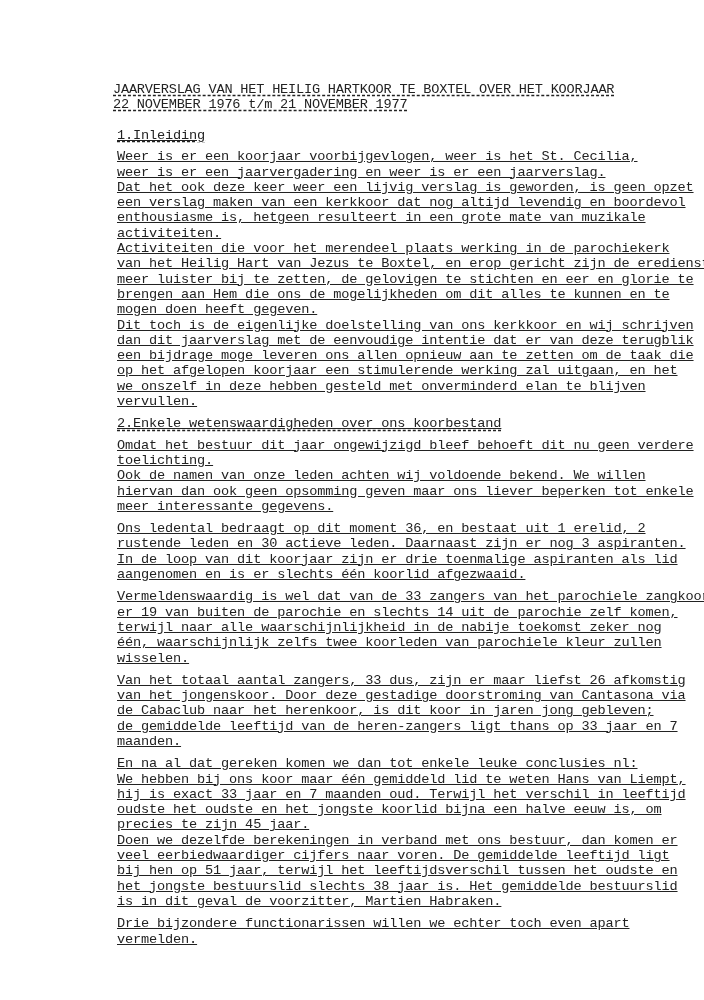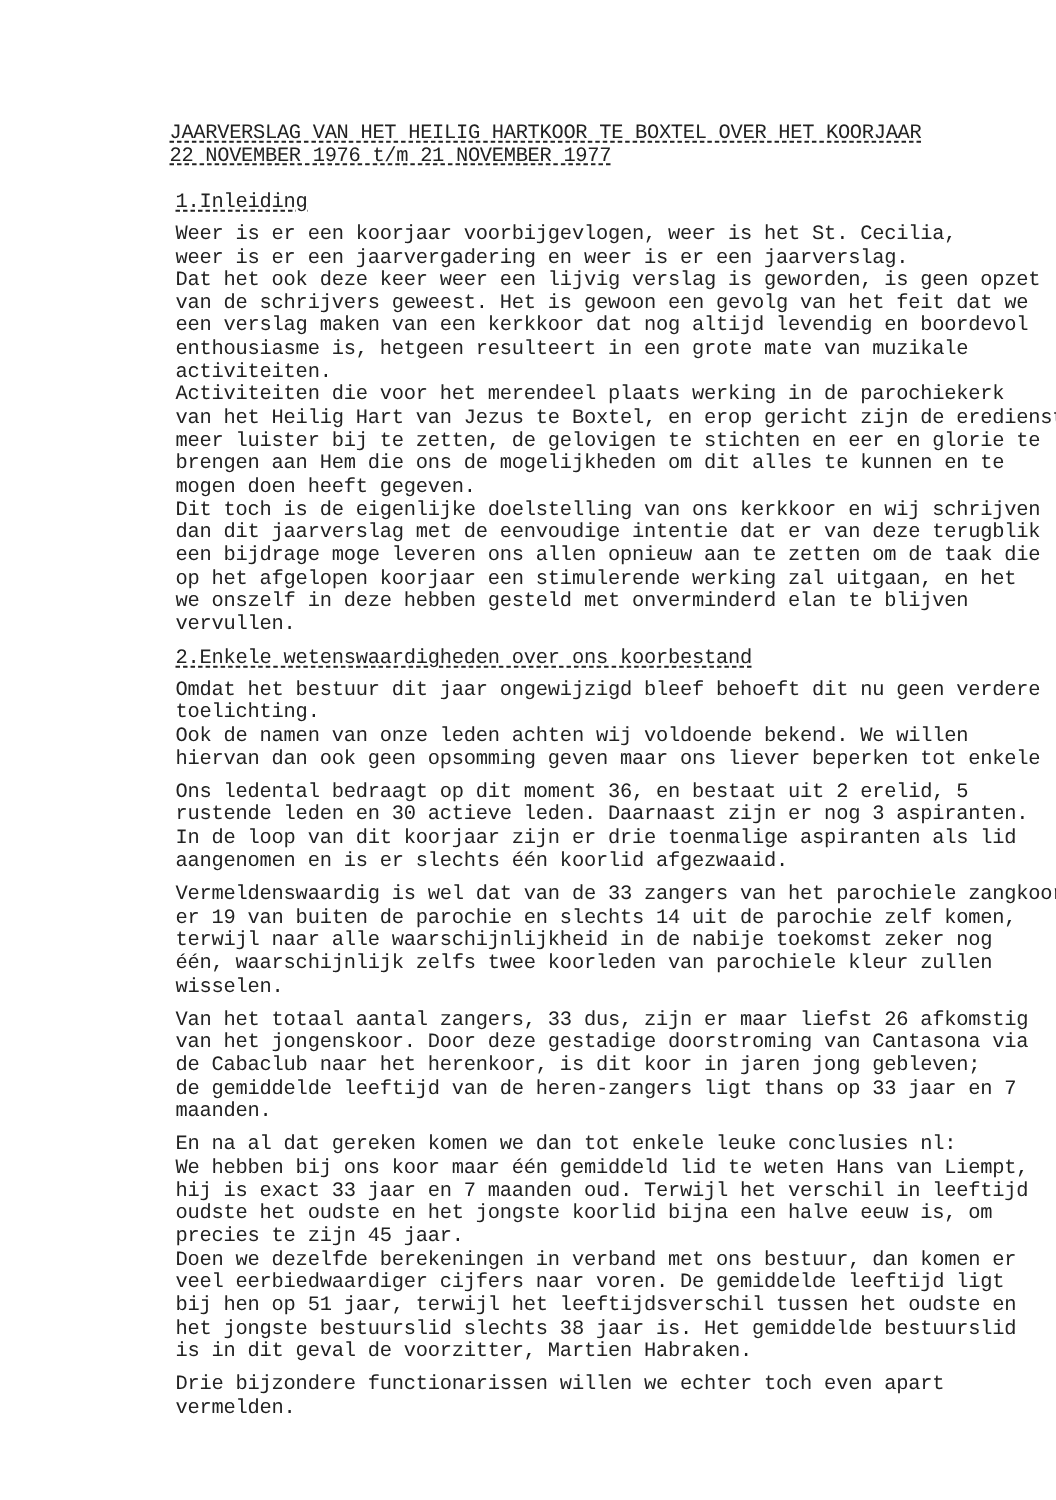--- a/index.html
+++ b/index.html
@@ -12,21 +12,21 @@
     .page { position: relative; width: 704px; height: 790px; }
     .title-block {
       position: absolute; left: 113px; top: 82px;
       font-size: 13.6px; line-height: 15px; letter-spacing: -0.2px;
     }
     .title-line {
       white-space: pre; text-decoration: underline dashed; text-underline-offset: 2px;
     }
     .content {
       position: absolute; left: 117px; top: 128px; width: 580px;
-      font-size: 13.6px; line-height: 15.3px; letter-spacing: -0.15px;
+      font-size: 13.6px; line-height: 15.3px; letter-spacing: -0.15px; text-decoration: underline;
     }
     .heading {
       white-space: pre; text-decoration: underline dashed; text-underline-offset: 2px;
       margin-bottom: 6px;
     }
     .heading.h2 { margin-top: 0; }
     .line { white-space: pre; }
     .para { margin-bottom: 7px; }
     .para.tight { margin-bottom: 0; }
   </style>
@@ -40,21 +40,20 @@
   </div>
 
   <div class="content">
 
     <div>
       <div class="heading">1.Inleiding</div>
       <div class="para">
         <div class="line">Weer is er een koorjaar voorbijgevlogen, weer is het St. Cecilia,</div>
         <div class="line">weer is er een jaarvergadering en weer is er een jaarverslag.</div>
         <div class="line">Dat het ook deze keer weer een lijvig verslag is geworden, is geen opzet</div>
-        <div class="line">van de schrijvers geweest. Het is gewoon een gevolg van het feit dat we</div>
         <div class="line">een verslag maken van een kerkkoor dat nog altijd levendig en boordevol</div>
         <div class="line">enthousiasme is, hetgeen resulteert in een grote mate van muzikale</div>
         <div class="line">activiteiten.</div>
         <div class="line">Activiteiten die voor het merendeel plaats werking in de parochiekerk</div>
         <div class="line">van het Heilig Hart van Jezus te Boxtel, en erop gericht zijn de eredienst</div>
         <div class="line">meer luister bij te zetten, de gelovigen te stichten en eer en glorie te</div>
         <div class="line">brengen aan Hem die ons de mogelijkheden om dit alles te kunnen en te</div>
         <div class="line">mogen doen heeft gegeven.</div>
         <div class="line">Dit toch is de eigenlijke doelstelling van ons kerkkoor en wij schrijven</div>
         <div class="line">dan dit jaarverslag met de eenvoudige intentie dat er van deze terugblik</div>
@@ -66,24 +65,25 @@
     </div>
 
     <div>
       <div class="heading h2">2.Enkele wetenswaardigheden over ons koorbestand</div>
 
       <div class="para">
         <div class="line">Omdat het bestuur dit jaar ongewijzigd bleef behoeft dit nu geen verdere</div>
         <div class="line">toelichting.</div>
         <div class="line">Ook de namen van onze leden achten wij voldoende bekend. We willen</div>
         <div class="line">hiervan dan ook geen opsomming geven maar ons liever beperken tot enkele</div>
+        <div class="line">meer interessante gegevens.</div>
       </div>
 
       <div class="para">
-        <div class="line">Ons ledental bedraagt op dit moment 36, en bestaat uit 2 erelid, 5</div>
+        <div class="line">Ons ledental bedraagt op dit moment 36, en bestaat uit 1 erelid, 2</div>
         <div class="line">rustende leden en 30 actieve leden. Daarnaast zijn er nog 3 aspiranten.</div>
         <div class="line">In de loop van dit koorjaar zijn er drie toenmalige aspiranten als lid</div>
         <div class="line">aangenomen en is er slechts één koorlid afgezwaaid.</div>
       </div>
 
       <div class="para">
         <div class="line">Vermeldenswaardig is wel dat van de 33 zangers van het parochiele zangkoor</div>
         <div class="line">er 19 van buiten de parochie en slechts 14 uit de parochie zelf komen,</div>
         <div class="line">terwijl naar alle waarschijnlijkheid in de nabije toekomst zeker nog</div>
         <div class="line">één, waarschijnlijk zelfs twee koorleden van parochiele kleur zullen</div>

